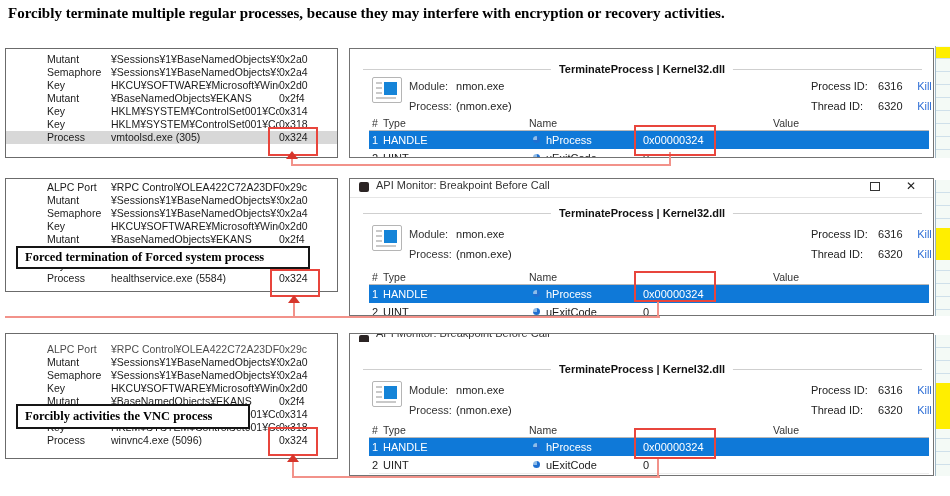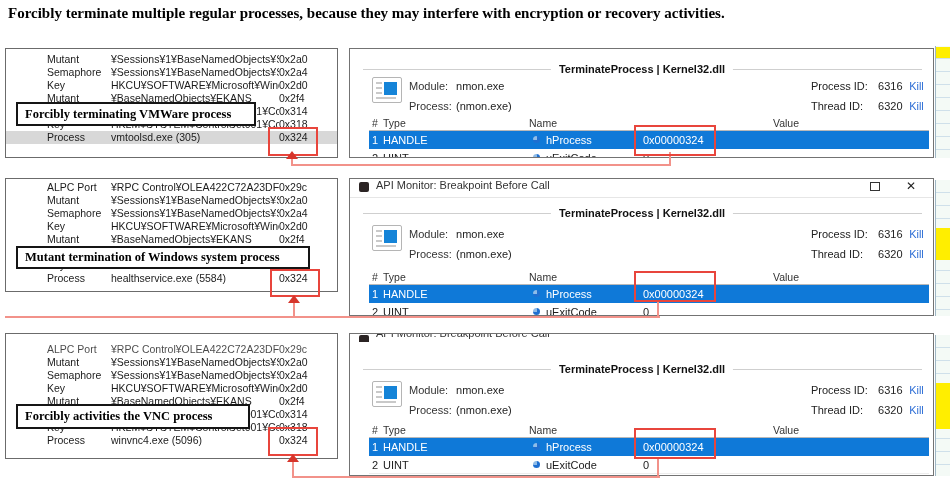--- a/index.html
+++ b/index.html
@@ -78,21 +78,21 @@
   .p1 .m1{top:31px}.p1 .m2{top:51px}
   .p2 .m1{top:49px}.p2 .m2{top:69px}
   .p3 .m1{top:50px}.p3 .m2{top:70px}
 
   .idrow{position:absolute;left:461px;font-size:11px;color:#222;white-space:nowrap;}
   .idrow .lbl{display:inline-block;width:64px;}
   .idrow .num{display:inline-block;width:28px;}
   .p1 .i1{top:31px}.p1 .i2{top:51px}
   .p2 .i1{top:49px}.p2 .i2{top:69px}
   .p3 .i1{top:50px}.p3 .i2{top:70px}
-  .kill{color:#2f6fd6;cursor:pointer;text-decoration:none;}
+  .kill{color:#2f6fd6;margin-left:8px;cursor:pointer;text-decoration:none;}
 
   .ptable{position:absolute;left:19px;width:560px;background:#fff;}
   .p1 .ptable{top:66px}.p2 .ptable{top:90px}.p3 .ptable{top:88px}
   .thead{display:flex;height:15px;align-items:center;border-bottom:1px solid #b9b9b9;
          font-size:10.5px;color:#333;}
   .h-num{width:14px;padding-left:3px;box-sizing:border-box;}
   .h-type{width:146px;}
   .h-name{width:114px;}
   .h-value{flex:1;text-align:center;}
   .trow{display:flex;height:17px;align-items:center;font-size:11px;color:#1b1b1b;
@@ -181,21 +181,20 @@
           <span class="c-path">HKLM¥SYSTEM¥ControlSet001¥Control¥...</span>
           <span class="c-val">0x318</span>
         </div>
         <div class="lrow sel">
           <span class="c-type">Process</span>
           <span class="c-path">vmtoolsd.exe (305)</span>
           <span class="c-val">0x324</span>
         </div>
       </div>
   </div>
-  <div class="overlay-label">Forcibly terminating VMWare process</div>
 
   <div class="rightwin">
     <div class="groupline"></div>
     <div class="grouplegend">TerminateProcess | Kernel32.dll</div>
     <div class="modicon">
       <i class="mi-bar mi-b1"></i>
         <i class="mi-bar mi-b2"></i>
         <i class="mi-bar mi-b3"></i>
         <i class="mi-bar mi-b4"></i>
         <i class="mi-sq"></i>
@@ -300,21 +299,21 @@
           <span class="c-path">HKLM¥SYSTEM¥ControlSet001¥Control¥...</span>
           <span class="c-val">0x318</span>
         </div>
         <div class="lrow">
           <span class="c-type">Process</span>
           <span class="c-path">healthservice.exe (5584)</span>
           <span class="c-val">0x324</span>
         </div>
       </div>
   </div>
-  <div class="overlay-label">Mutant termination of Windows system process</div>
+  <div class="overlay-label">Forced termination of Forced system process</div>
 
   <div class="rightwin">
     <div class="titlebar">
       <i class="tb-icon"></i>
       <span class="tb-text">API Monitor: Breakpoint Before Call</span>
       <span class="tb-btn tb-max">
           <i></i>
         </span>
       <span class="tb-btn tb-close">✕</span>
     </div>

